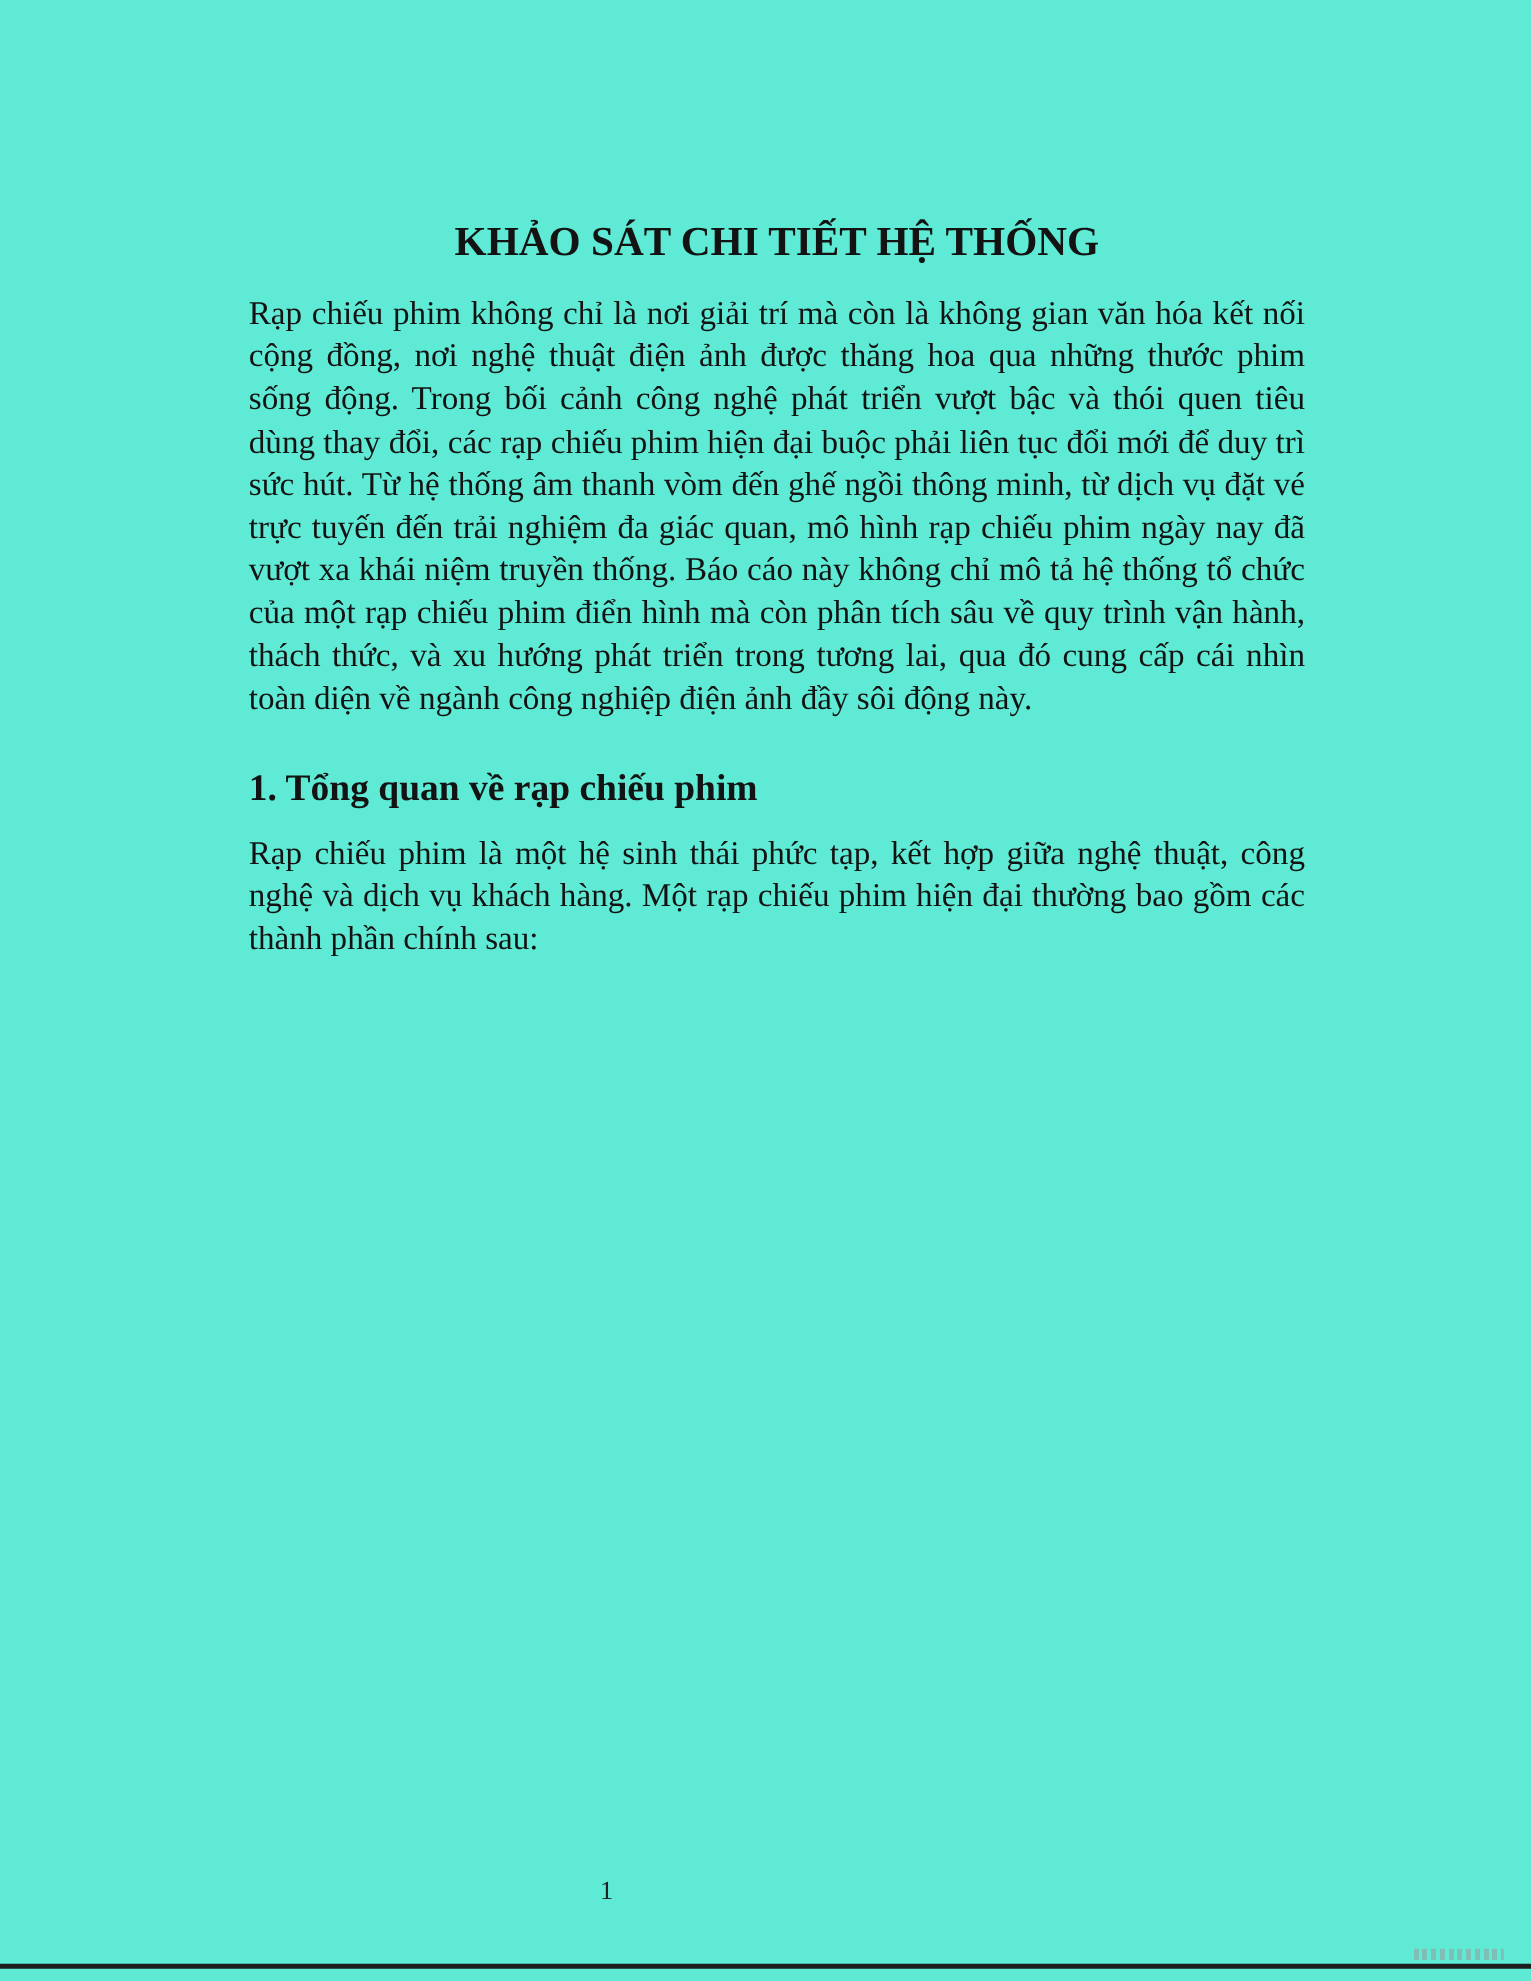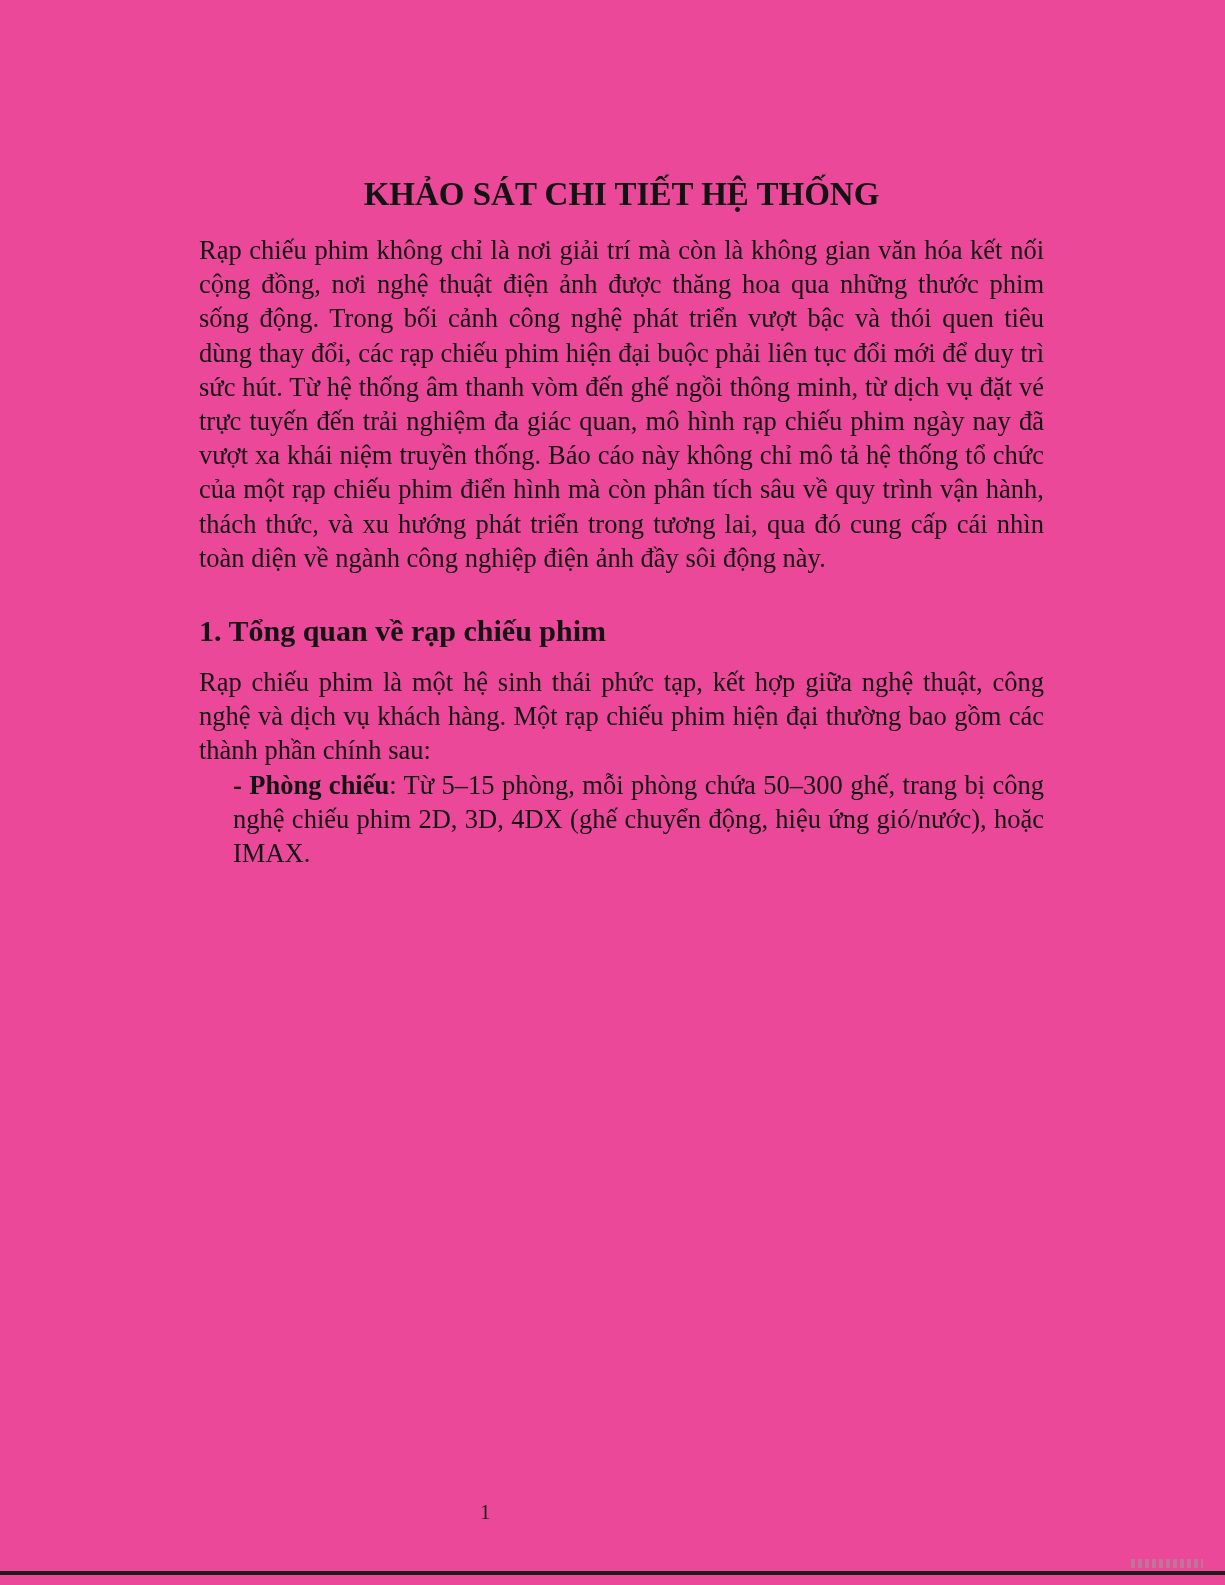--- a/index.html
+++ b/index.html
@@ -1,21 +1,21 @@
 <!DOCTYPE html>
 <html><head>
 <meta charset="utf-8">
 <style>
   * { margin: 0; padding: 0; box-sizing: border-box; }
   html, body { background: #ffffff; }
   .page {
     position: relative;
     width: 1225px;
     height: 1585px;
-    background: #ec4899;
+    background: #5eead4;
     font-family: "Liberation Serif", serif;
     color: #131313;
     overflow: hidden;
     text-decoration: underline;
   }
   .content {
     position: absolute;
     left: 199px;
     top: 0;
     width: 845px;
@@ -97,21 +97,20 @@
     </h1>
 
 
     <p class="body-text">Rạp chiếu phim không chỉ là nơi giải trí mà còn là không gian văn hóa kết nối cộng đồng, nơi nghệ thuật điện ảnh được thăng hoa qua những thước phim sống động. Trong bối cảnh công nghệ phát triển vượt bậc và thói quen tiêu dùng thay đổi, các rạp chiếu phim hiện đại buộc phải liên tục đổi mới để duy trì sức hút. Từ hệ thống âm thanh vòm đến ghế ngồi thông minh, từ dịch vụ đặt vé trực tuyến đến trải nghiệm đa giác quan, mô hình rạp chiếu phim ngày nay đã vượt xa khái niệm truyền thống. Báo cáo này không chỉ mô tả hệ thống tổ chức của một rạp chiếu phim điển hình mà còn phân tích sâu về quy trình vận hành, thách thức, và xu hướng phát triển trong tương lai, qua đó cung cấp cái nhìn toàn diện về ngành công nghiệp điện ảnh đầy sôi động này.</p>
 
 
     <h3 class="h-subsection">1. Tổng quan về rạp chiếu phim</h3>
 
     <p class="body-text intro">Rạp chiếu phim là một hệ sinh thái phức tạp, kết hợp giữa nghệ thuật, công nghệ và dịch vụ khách hàng. Một rạp chiếu phim hiện đại thường bao gồm các thành phần chính sau:</p>
 
-    <p class="bullet"><span class="label">- Phòng chiếu</span><span>: Từ 5–15 phòng, mỗi phòng chứa 50–300 ghế, trang bị công nghệ chiếu phim 2D, 3D, 4DX (ghế chuyển động, hiệu ứng gió/nước), hoặc IMAX.</span></p>
 
 
   </div>
 
   <div class="page-number">1</div>
 
   <div class="bottom-artifact"></div>
   <div class="bottom-separator"></div>
 </div>
 

